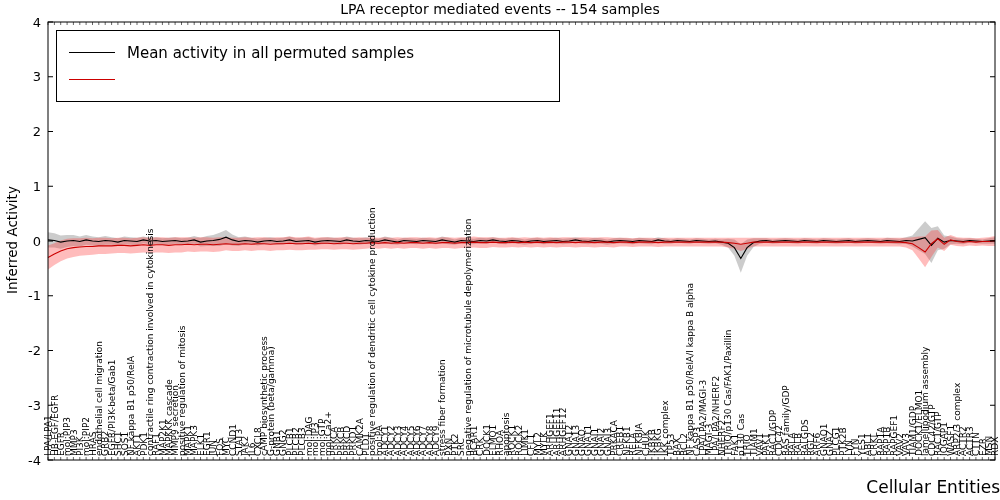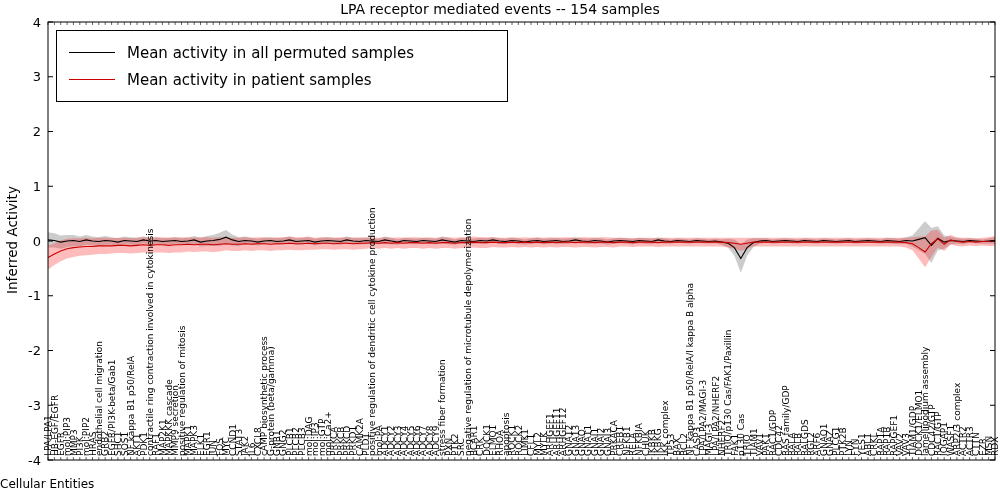--- a/index.html
+++ b/index.html
@@ -1,23 +1,23 @@
 <!DOCTYPE html>
 <html><head>
 <meta charset="utf-8">
 <style>
   html,body { margin:0; padding:0; background:#ffffff; }
   body { font-family:"DejaVu Sans", sans-serif; color:#000; }
   .figure { position:relative; width:1000px; height:500px; background:#fff; overflow:hidden; }
   .figure svg { position:absolute; left:0; top:0; }
   svg text { font-family:"DejaVu Sans", sans-serif; }
   .title { position:absolute; top:1px; left:0; width:1000px; text-align:center; font-size:14px; white-space:nowrap; }
-  .xlabel { position:absolute; top:477px; left:0; width:1000px; text-align:left; font-size:12px; }
+  .xlabel { position:absolute; top:477px; left:0; width:1000px; text-align:right; font-size:17px; }
   .ylabel { position:absolute; top:240px; left:12px; transform:translate(-50%,-50%) rotate(-90deg); font-size:13.5px; white-space:nowrap; }
-  .legend { position:absolute; left:56px; top:30px; width:452px; box-sizing:border-box;
+  .legend { position:absolute; left:56px; top:30px; width:504px; box-sizing:border-box;
             background:#fff; border:1px solid #000; padding:8px 12px; }
   .legend-row { display:flex; align-items:center; gap:12px; height:27px; }
   .legend-line { width:46px; height:0; border-top:1.7px solid #000; flex:0 0 auto; }
   .legend-label { font-size:15px; white-space:nowrap; }
 </style>
 </head>
 <body>
 
 <div class="figure">
   <svg id="chart" width="1000" height="500" viewBox="0 0 1000 500">
@@ -509,16 +509,15 @@
   <div class="ylabel">Inferred Activity</div>
   <div class="xlabel">Cellular Entities</div>
 
   <div class="legend">
     <div class="legend-row">
       <span class="legend-line" style="border-top-color: rgb(0, 0, 0);"></span>
       <span class="legend-label">Mean activity in all permuted samples</span>
     </div>
     <div class="legend-row">
       <span class="legend-line" style="border-top-color: rgb(204, 0, 0);"></span>
-      <span class="legend-label">Mean activity in patient samples</span>
     </div>
   </div>
 </div>
 
 </body></html>

